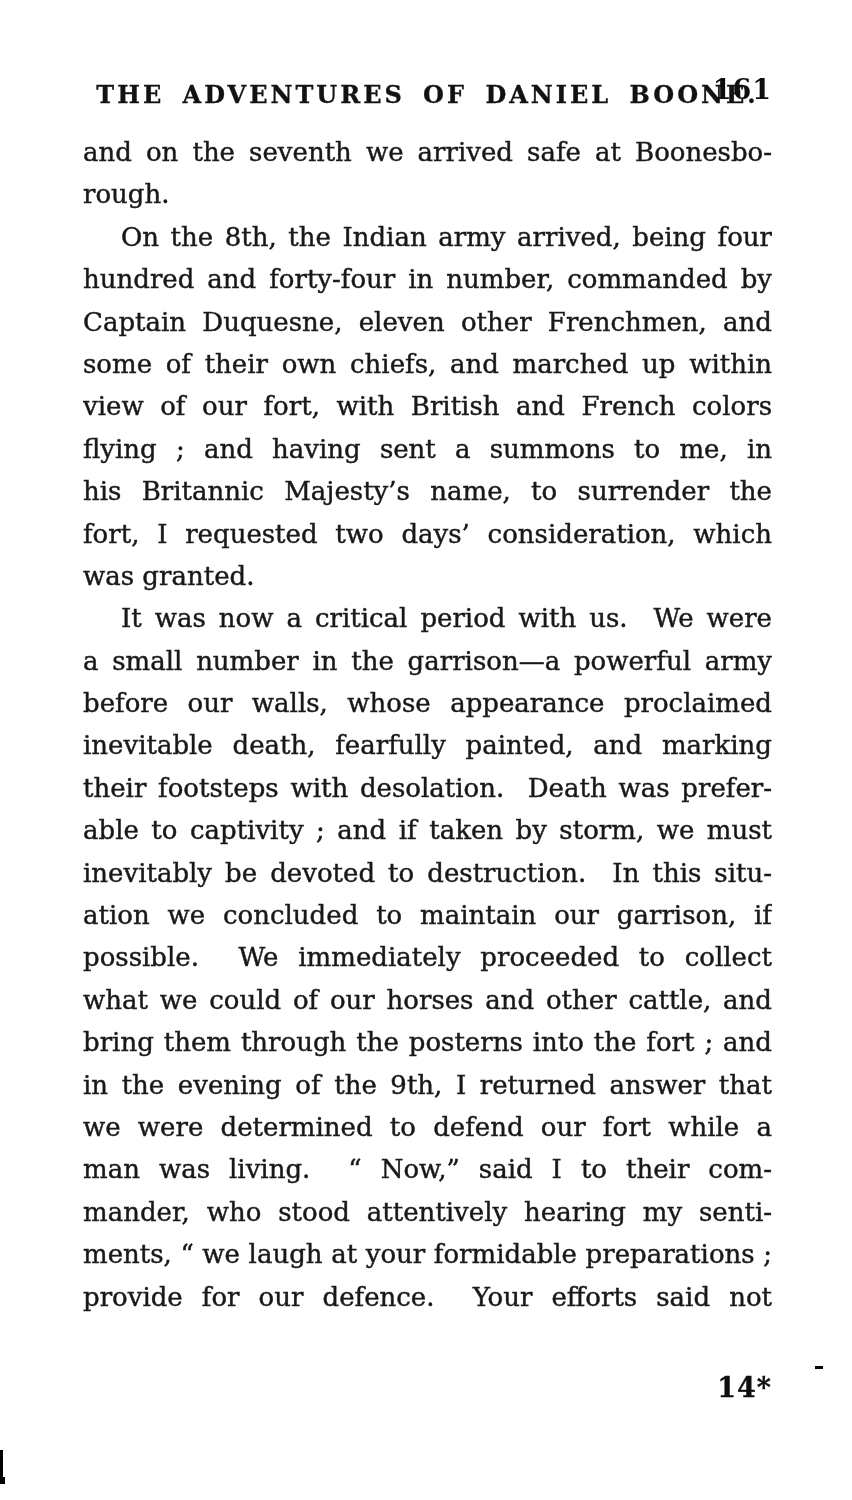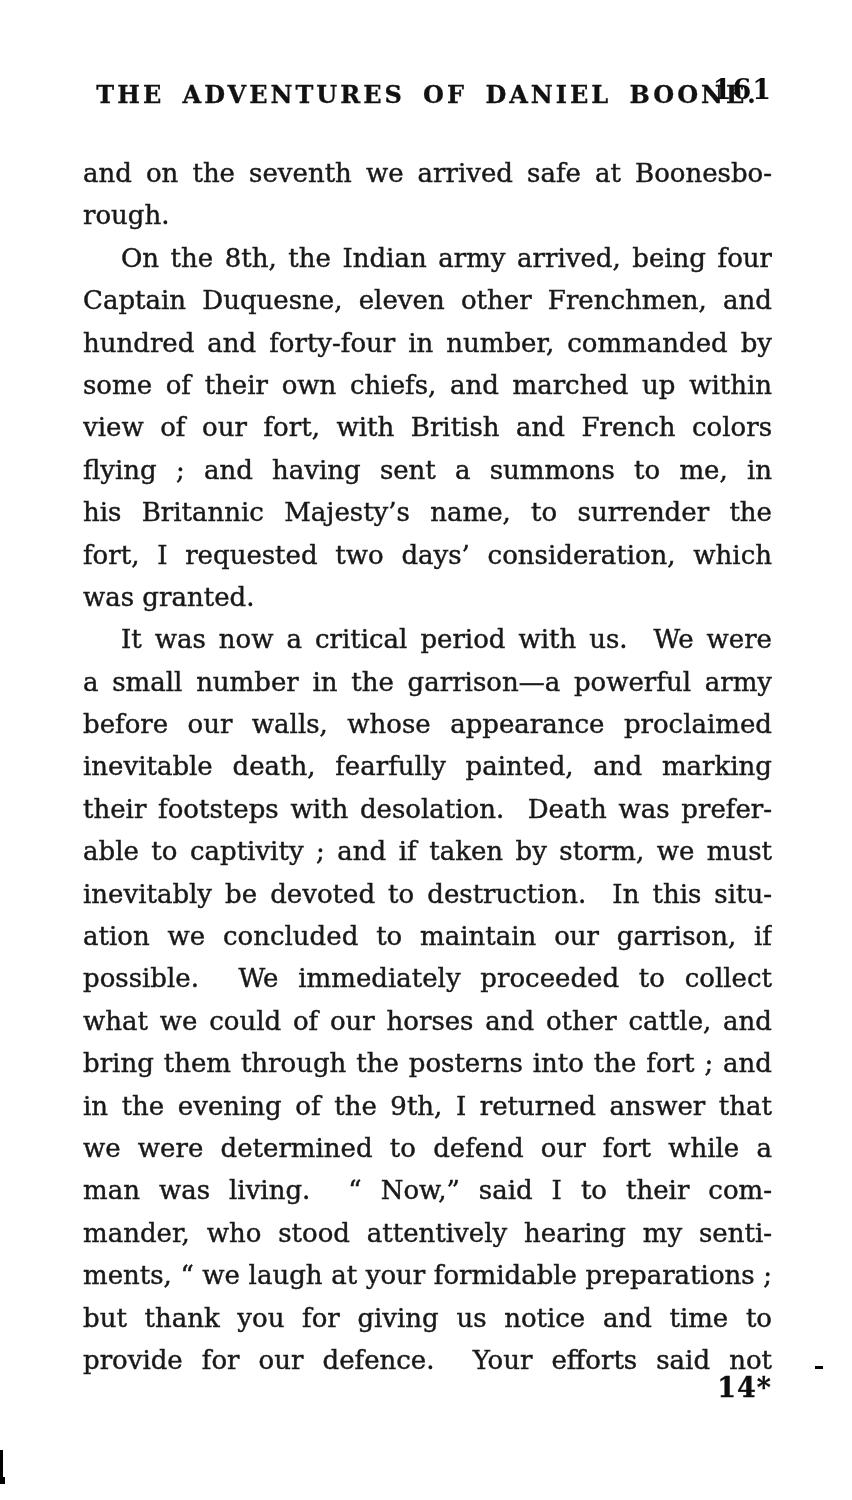--- a/index.html
+++ b/index.html
@@ -45,21 +45,20 @@
     font-weight: bold;
     letter-spacing: 1px;
     color: #0e0e0e;
   }
   
   .text-block {
     position: absolute;
     top: 131px;
     left: 83px;
     width: 689px;
-    margin-top: 21px;
   }
   .line {
     height: 42.4px;
     line-height: 42.4px;
     font-size: 26px;
     white-space: pre-wrap;
     text-align: justify;
     text-align-last: justify;
     color: #181818;
     -webkit-text-stroke: 0.45px #1c1c1c;
@@ -121,22 +120,22 @@
 
   <div class="header">
     <div class="running-title">THE ADVENTURES OF DANIEL BOONE.</div>
     <div class="folio">161</div>
   </div>
 
   <div class="text-block">
       <div class="line">and on the seventh we arrived safe at Boonesbo-</div>
       <div class="line para-end">rough.</div>
       <div class="line indent">On the 8th, the Indian army arrived, being four</div>
+      <div class="line">hundred and forty-four in number, commanded by</div>
       <div class="line">Captain Duquesne, eleven other Frenchmen, and</div>
-      <div class="line">hundred and forty-four in number, commanded by</div>
       <div class="line">some of their own chiefs, and marched up within</div>
       <div class="line">view of our fort, with British and French colors</div>
       <div class="line">flying ; and having sent a summons to me, in</div>
       <div class="line">his Britannic Majesty’s name, to surrender the</div>
       <div class="line">fort, I requested two days’ consideration, which</div>
       <div class="line para-end">was granted.</div>
       <div class="line indent">It was now a critical period with us.  We were</div>
       <div class="line">a small number in the garrison—a powerful army</div>
       <div class="line">before our walls, whose appearance proclaimed</div>
       <div class="line">inevitable death, fearfully painted, and marking</div>
@@ -145,21 +144,20 @@
       <div class="line">inevitably be devoted to destruction.  In this situ-</div>
       <div class="line">ation we concluded to maintain our garrison, if</div>
       <div class="line">possible.  We immediately proceeded to collect</div>
       <div class="line">what we could of our horses and other cattle, and</div>
       <div class="line">bring them through the posterns into the fort ; and</div>
       <div class="line">in the evening of the 9th, I returned answer that</div>
       <div class="line">we were determined to defend our fort while a</div>
       <div class="line">man was living.  “ Now,” said I to their com-</div>
       <div class="line">mander, who stood attentively hearing my senti-</div>
       <div class="line">ments, “ we laugh at your formidable preparations ;</div>
-      <div class="line">but thank you for giving us notice and time to</div>
       <div class="line">provide for our defence.  Your efforts said not</div>
     </div>
 
   <div class="footer">
     <span class="signature-mark">14*</span>
   </div>
 
   <div class="artifact-left-edge"></div>
   <div class="artifact-right-dash"></div>
 

